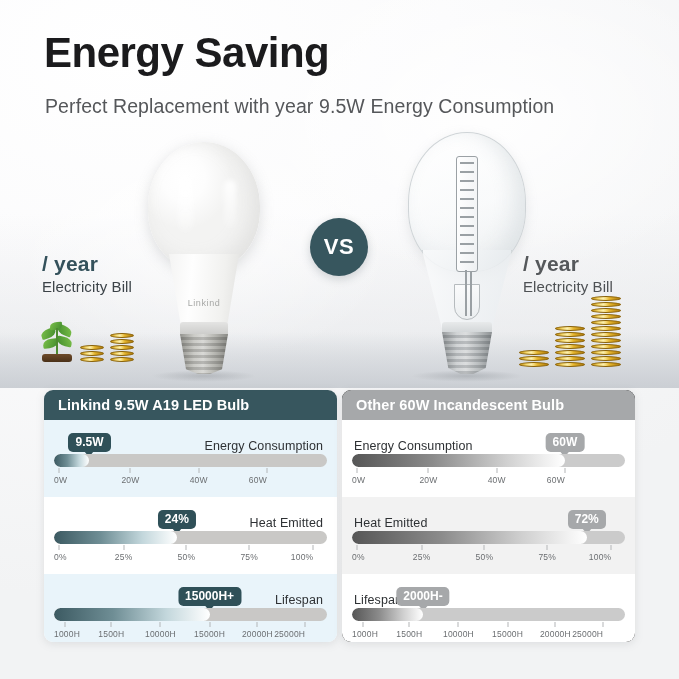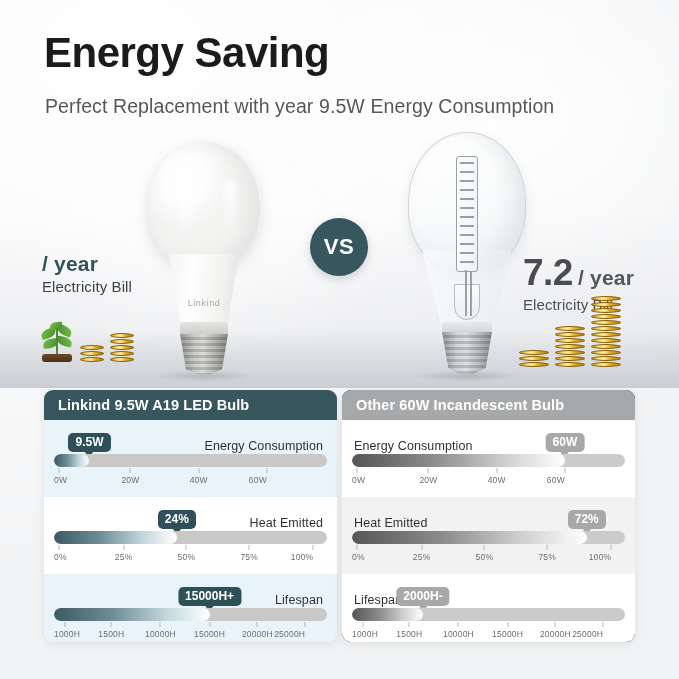--- a/index.html
+++ b/index.html
@@ -298,21 +298,20 @@
 
 <div class="stat" id="stat-led">
   <div class="row">
     <span class="per">/ year</span>
   </div>
   <div class="cap">Electricity Bill</div>
 </div>
 
 <div class="stat" id="stat-inc">
   <div class="row">
-    <span class="big">7.2</span>
     <span class="per">/ year</span>
   </div>
   <div class="cap">Electricity Bill</div>
 </div>
 
 <div class="coins coins-sm" style="left:40px; top:318px;">
   <div class="plant">
     <div class="leaf l3"></div>
       <div class="leaf l4"></div>
     <div class="leaf l1"></div>

